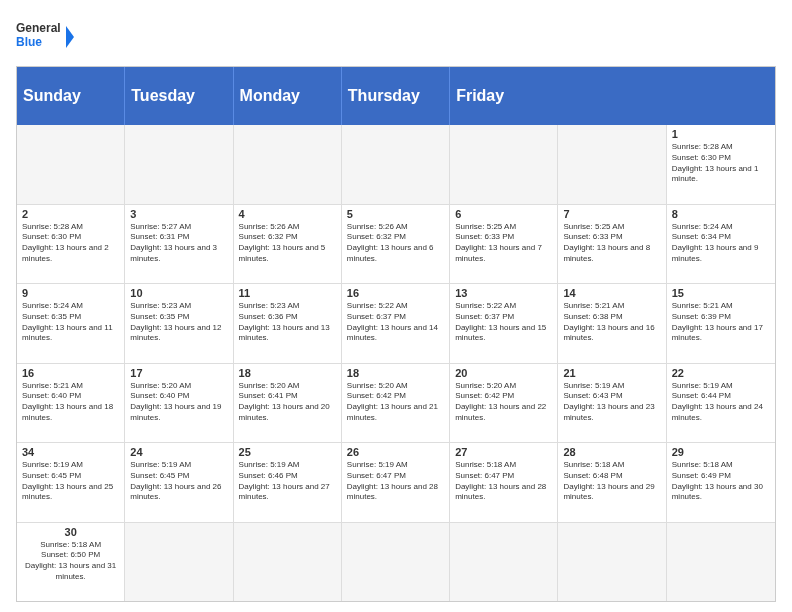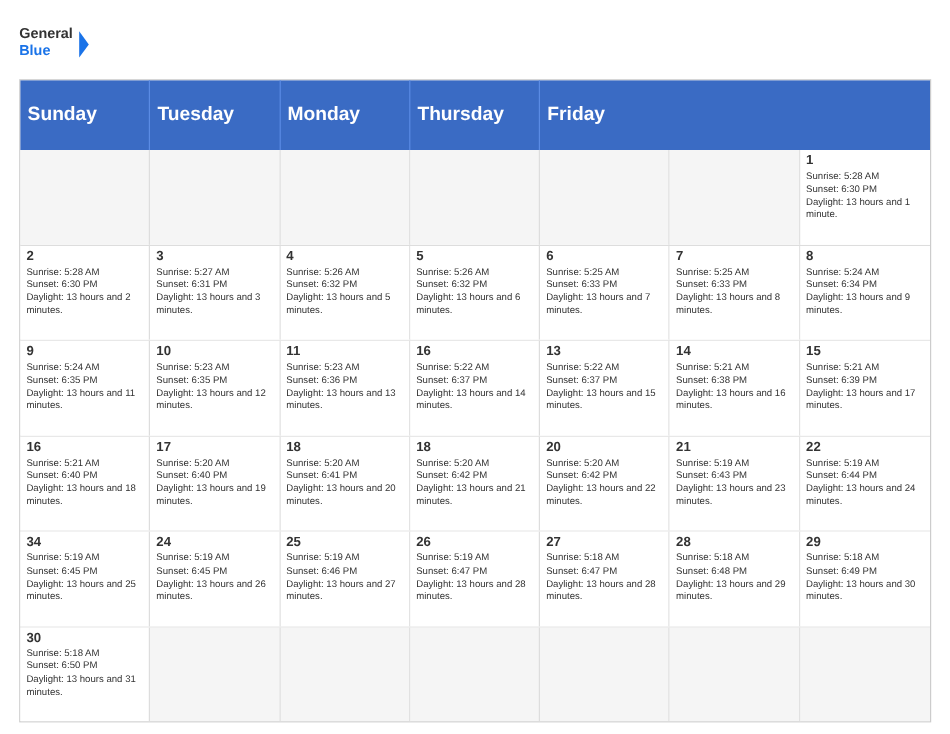--- a/index.html
+++ b/index.html
@@ -63,21 +63,21 @@
       flex: 1;
       display: flex;
       flex-direction: column;
     }
     .cal-row {
       display: grid;
       grid-template-columns: repeat(7, 1fr);
       flex: 1;
       border-bottom: 1px solid #ddd;
     }
-    .cal-row:last-child { border-bottom: none; }
+    .cal-row:last-child { border-bottom: none; text-align: center; }
     .cal-cell {
       border-right: 1px solid #ddd;
       padding: 3px 5px;
       font-size: 8.5px;
       color: #333;
       background: #fff;
       vertical-align: top;
       min-height: 0;
     }
     .cal-cell:last-child { border-right: none; }

